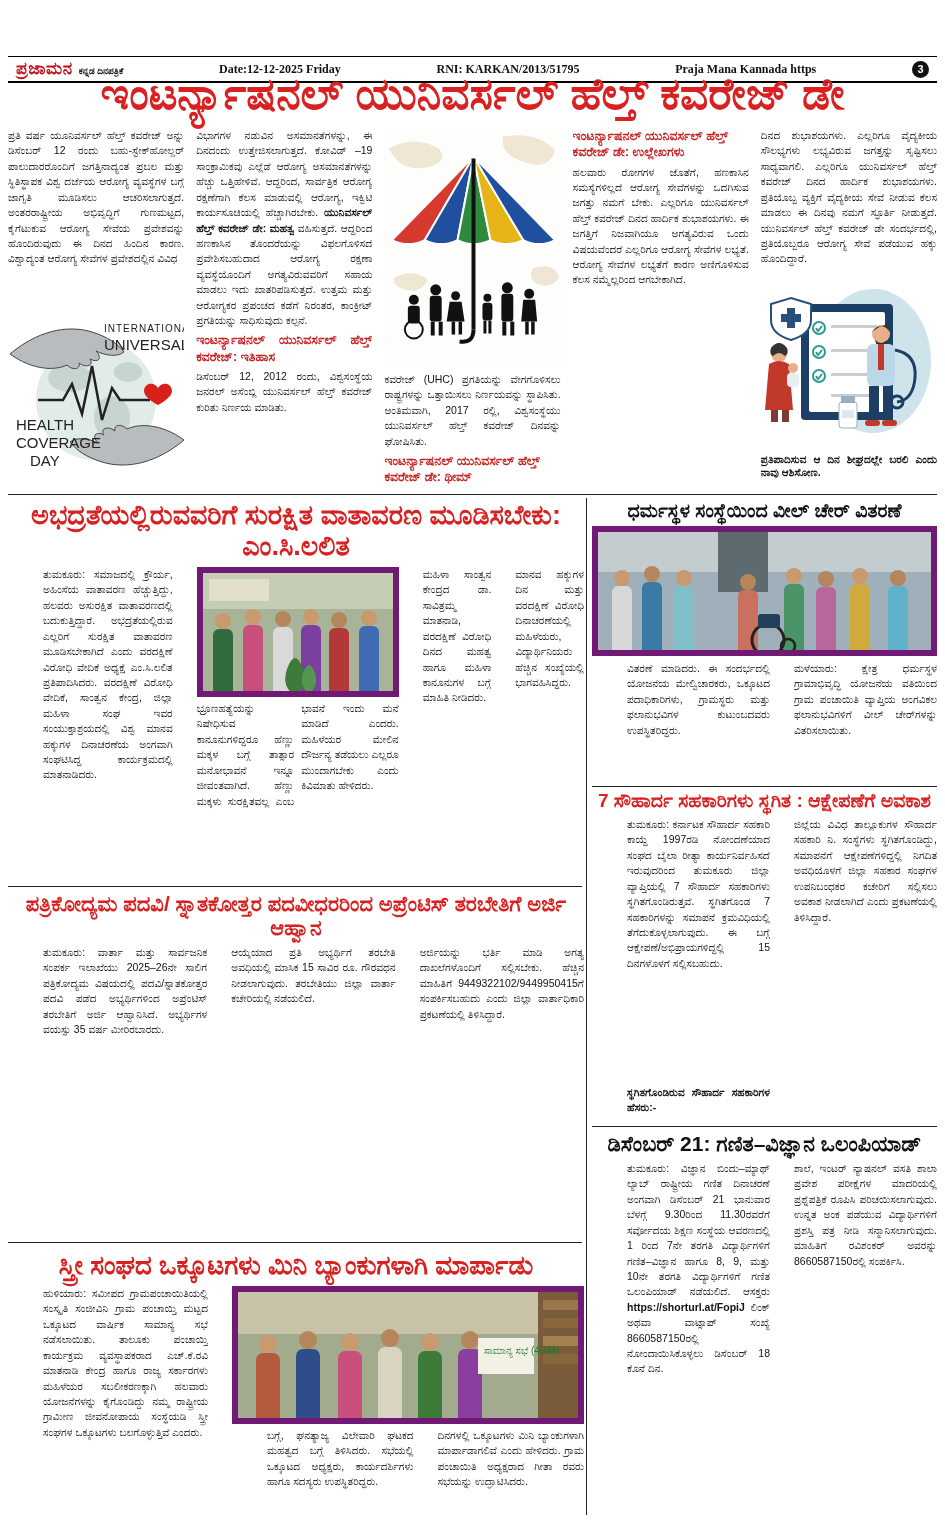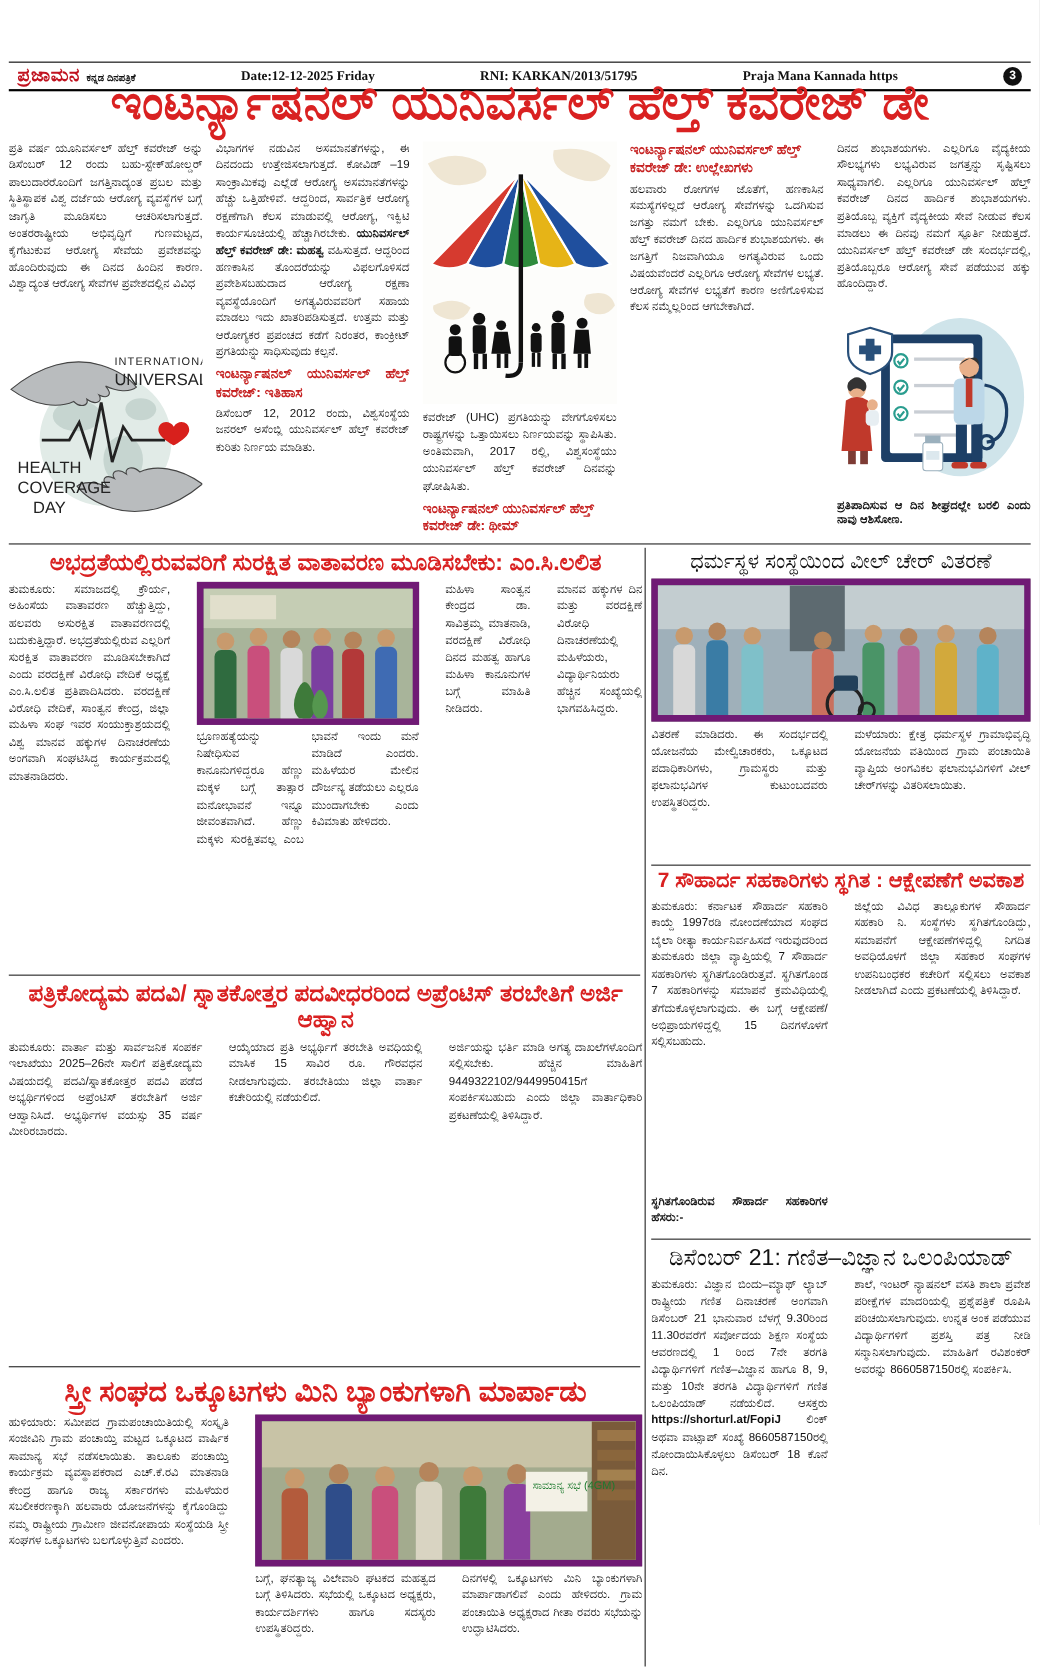--- a/index.html
+++ b/index.html
@@ -12,35 +12,35 @@
   .logo-wrap{display:flex;align-items:baseline;gap:6px;}
   .logo{color:#c1121f;font-weight:bold;font-size:17px;letter-spacing:.5px;}
   .logo-sub{font-size:9px;font-weight:bold;}
   .mast-item{font-family:Liberation Serif, serif;font-weight:bold;font-size:12px;}
   .page-badge{width:17px;height:17px;border-radius:50%;background:#111;color:#fff;
               font-size:11px;font-weight:bold;display:flex;align-items:center;justify-content:center;}
   
   .lead-headline{position:absolute;top:70px;left:0;width:100%;text-align:center;
                  color:#d92121;font-size:44px;font-weight:bold;line-height:1.1;}
   .sec-head-red{color:#d92121;font-weight:bold;text-align:center;}
-  .sec-head-black{color:#111;font-weight:normal;text-align:center;}
+  .sec-head-black{color:#111;font-weight:bold;text-align:center;}
   
   .btxt{font-size:10.5px;line-height:1.47;text-align:justify;}
   .subhead-red{color:#c62222;font-weight:bold;font-size:12.5px;line-height:1.3;margin:4px 0;}
   .runin{font-weight:bold;}
   
   .lead-cols{position:absolute;top:128px;left:8px;width:929px;height:362px;display:flex;gap:12px;}
   .lcol{flex:1;overflow:hidden;}
   .clip{overflow:hidden;}
   
   .hline{position:absolute;height:1px;background:#222;}
   .vline{position:absolute;width:1px;background:#222;}
   
   .sec{position:absolute;overflow:hidden;}
-  .cols{display:flex;gap:24px;margin-top:5px;}
+  .cols{display:flex;gap:24px;margin-top:5px;margin-left:35px;}
   .photo{background:#888;position:relative;overflow:hidden;border:6px solid #701a75;box-sizing:border-box;}
   .caption{font-size:10.5px;font-weight:bold;text-align:justify;margin-top:3px;}
   svg text{font-family:"Liberation Sans","DejaVu Sans",sans-serif;}
 </style>
 </head>
 <body>
 
 <div class="page">
 
   <div class="masthead">
@@ -194,21 +194,21 @@
   </div>
 
   <div class="hline" style="top:494px;left:8px;width:929px"></div>
   <div class="vline" style="top:498px;height:1017px;left:586px"></div>
   <div class="hline" style="top:786px;left:592px;width:345px"></div>
   <div class="hline" style="top:1126px;left:592px;width:345px"></div>
   <div class="hline" style="top:886px;left:8px;width:574px"></div>
   <div class="hline" style="top:1242px;left:8px;width:574px"></div>
 
   <div class="sec" style="left:8px;top:500px;width:576px;height:382px">
-    <div class="sec-head-red" style="font-size:21px">ಅಭದ್ರತೆಯಲ್ಲಿರುವವರಿಗೆ ಸುರಕ್ಷಿತ ವಾತಾವರಣ ಮೂಡಿಸಬೇಕು: ಎಂ.ಸಿ.ಲಲಿತ</div>
+    <div class="sec-head-red" style="font-size:27px">ಅಭದ್ರತೆಯಲ್ಲಿರುವವರಿಗೆ ಸುರಕ್ಷಿತ ವಾತಾವರಣ ಮೂಡಿಸಬೇಕು: ಎಂ.ಸಿ.ಲಲಿತ</div>
     <div class="cols">
       <div class="btxt clip" style="width:170px;height:344px">ತುಮಕೂರು: ಸಮಾಜದಲ್ಲಿ ಕ್ರೌರ್ಯ, ಅಹಿಂಸೆಯ ವಾತಾವರಣ ಹೆಚ್ಚುತ್ತಿದ್ದು, ಹಲವರು ಅಸುರಕ್ಷಿತ ವಾತಾವರಣದಲ್ಲಿ ಬದುಕುತ್ತಿದ್ದಾರೆ. ಅಭದ್ರತೆಯಲ್ಲಿರುವ ಎಲ್ಲರಿಗೆ ಸುರಕ್ಷಿತ ವಾತಾವರಣ ಮೂಡಿಸಬೇಕಾಗಿದೆ ಎಂದು ವರದಕ್ಷಿಣೆ ವಿರೋಧಿ ವೇದಿಕೆ ಅಧ್ಯಕ್ಷೆ ಎಂ.ಸಿ.ಲಲಿತ ಪ್ರತಿಪಾದಿಸಿದರು. ವರದಕ್ಷಿಣೆ ವಿರೋಧಿ ವೇದಿಕೆ, ಸಾಂತ್ವನ ಕೇಂದ್ರ, ಜಿಲ್ಲಾ ಮಹಿಳಾ ಸಂಘ ಇವರ ಸಂಯುಕ್ತಾಶ್ರಯದಲ್ಲಿ ವಿಶ್ವ ಮಾನವ ಹಕ್ಕುಗಳ ದಿನಾಚರಣೆಯ ಅಂಗವಾಗಿ ಸಂಘಟಿಸಿದ್ದ ಕಾರ್ಯಕ್ರಮದಲ್ಲಿ ಮಾತನಾಡಿದರು.</div>
       <div style="width:202px">
 
         <div class="photo" style="width:202px;height:130px">
           <svg width="200" height="128" viewBox="0 0 200 128">
             <rect width="200" height="128" fill="#a8b49a"></rect>
             <rect width="200" height="36" fill="#c5cdb4"></rect>
             <rect x="6" y="6" width="60" height="22" fill="#e7e3d2" opacity="0.8"></rect>
             <g>

